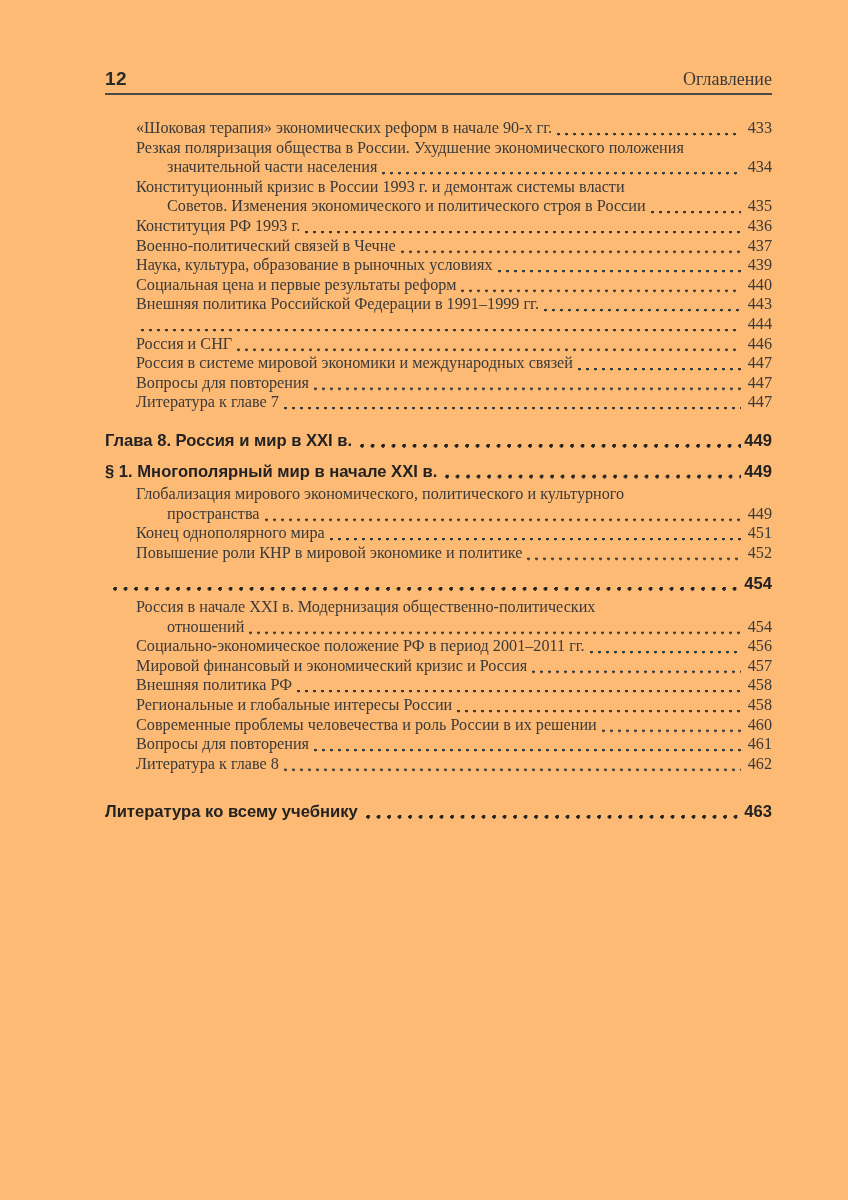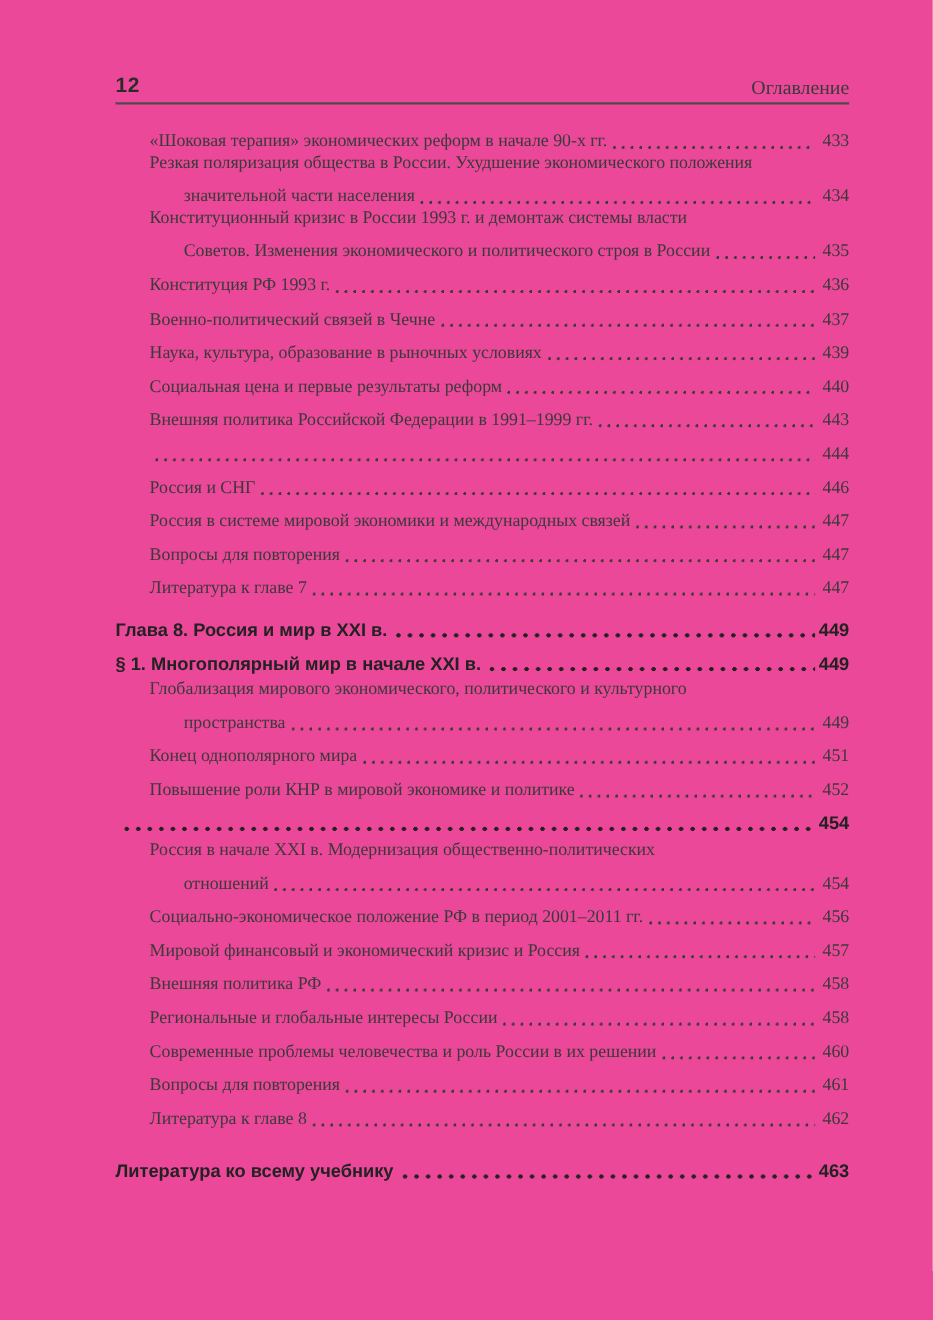--- a/index.html
+++ b/index.html
@@ -2,21 +2,21 @@
 <html><head>
 <meta charset="utf-8">
 <style>
   * { margin: 0; padding: 0; box-sizing: border-box; }
   html, body { width: 848px; height: 1200px; }
   body {
     background: #ffffff;
     font-family: "Liberation Serif", serif;
     overflow: hidden;
   }
-  .page { width: 848px; height: 1200px; background: #ec4899; }
+  .page { width: 848px; height: 1200px; background: #fdba74; }
   .content { width: 667px; margin-left: 105px; }
 
   .header {
     display: flex;
     justify-content: space-between;
     align-items: flex-end;
     padding-top: 70px;
   }
   .folio {
     font-family: "Liberation Sans", sans-serif;
@@ -36,21 +36,21 @@
   .toc { margin-top: 24px; }
 
   .entry .line {
     font-size: 16.2px;
     line-height: 19.6px;
     color: #3a3a3a;
   }
   .entry.sub .line { padding-left: 31px; }
   .entry.sub .line.cont { padding-left: 62px; }
 
-  .row { display: flex; align-items: flex-end; margin-top: 11px; }
+  .row { display: flex; align-items: flex-end; }
   .txt { white-space: nowrap; }
   .dots {
     flex: 1 1 auto;
     min-width: 0;
     height: 19.6px;
     margin: 0 2px 0 5px;
     background-image: radial-gradient(circle at 1.6px 14.8px, #3a3a3a 1.25px, rgba(0,0,0,0) 1.5px);
     background-size: 8px 19.6px;
     background-repeat: repeat-x;
   }

